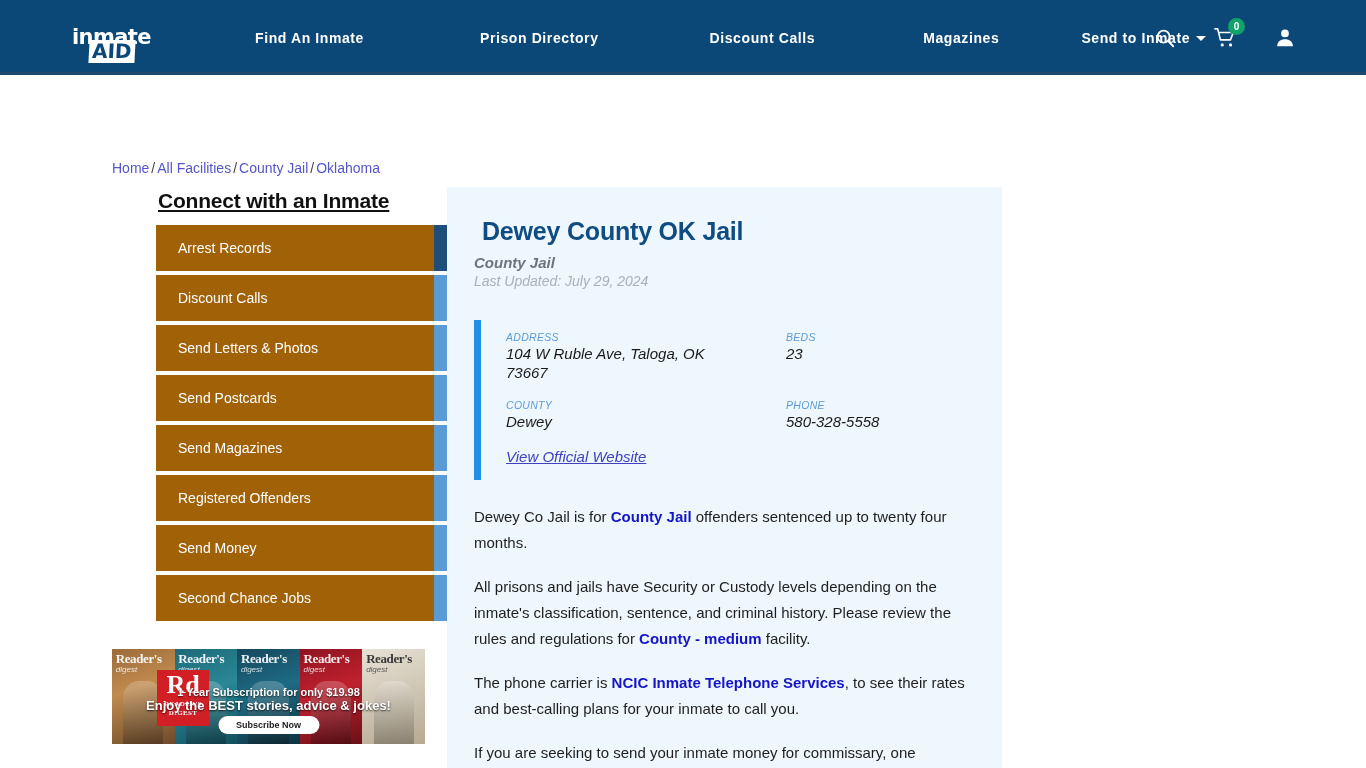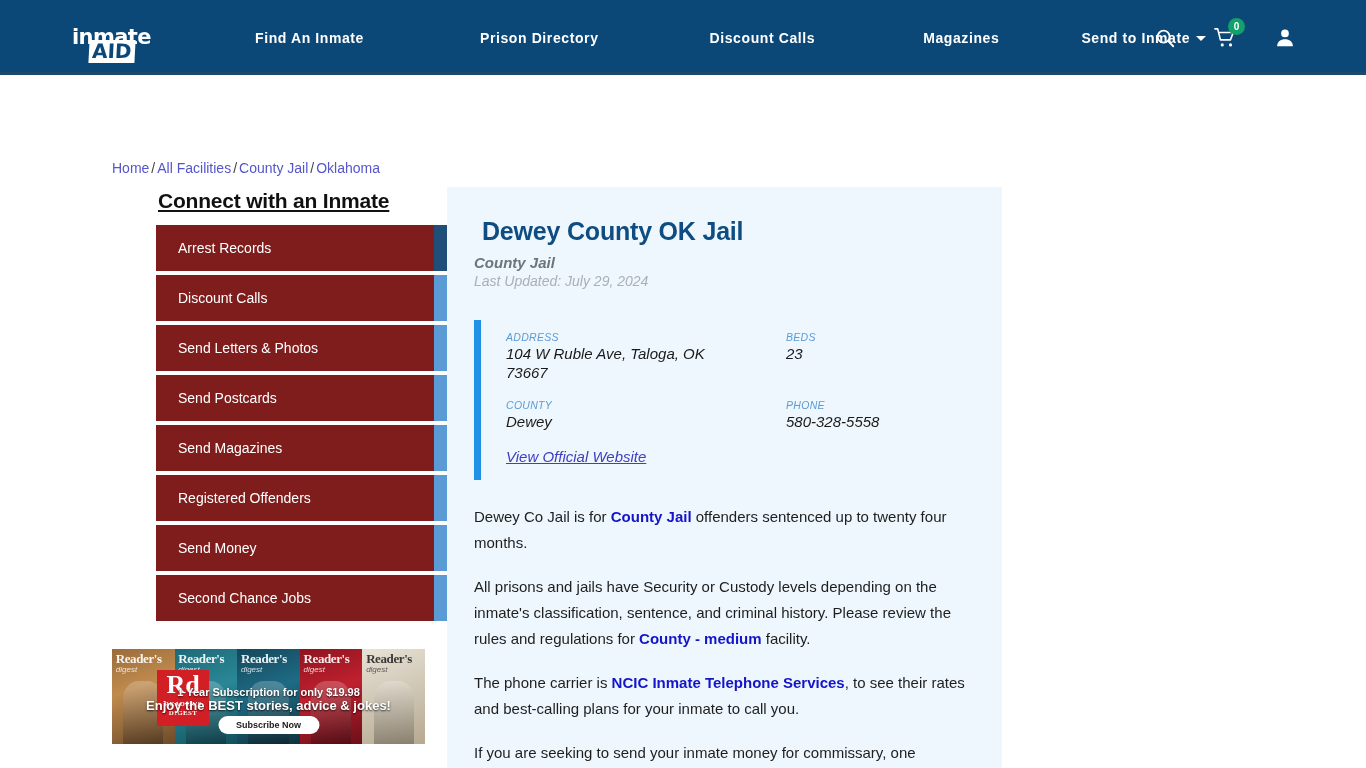--- a/index.html
+++ b/index.html
@@ -164,21 +164,21 @@
     text-decoration: underline;
     margin: 0 0 12px 2px;
     letter-spacing: -0.2px;
   }
   .side-btn {
     position: relative;
     display: block;
     width: 322px;
     height: 46px;
     margin-bottom: 4px;
-    background: #7f1d1d;
+    background: #a16207;
     cursor: pointer;
     overflow: hidden;
   }
   .side-btn-label {
     position: absolute;
     left: 22px; top: 0;
     line-height: 46px;
     font-size: 14px;
     color: #ffffff;
     white-space: nowrap;

